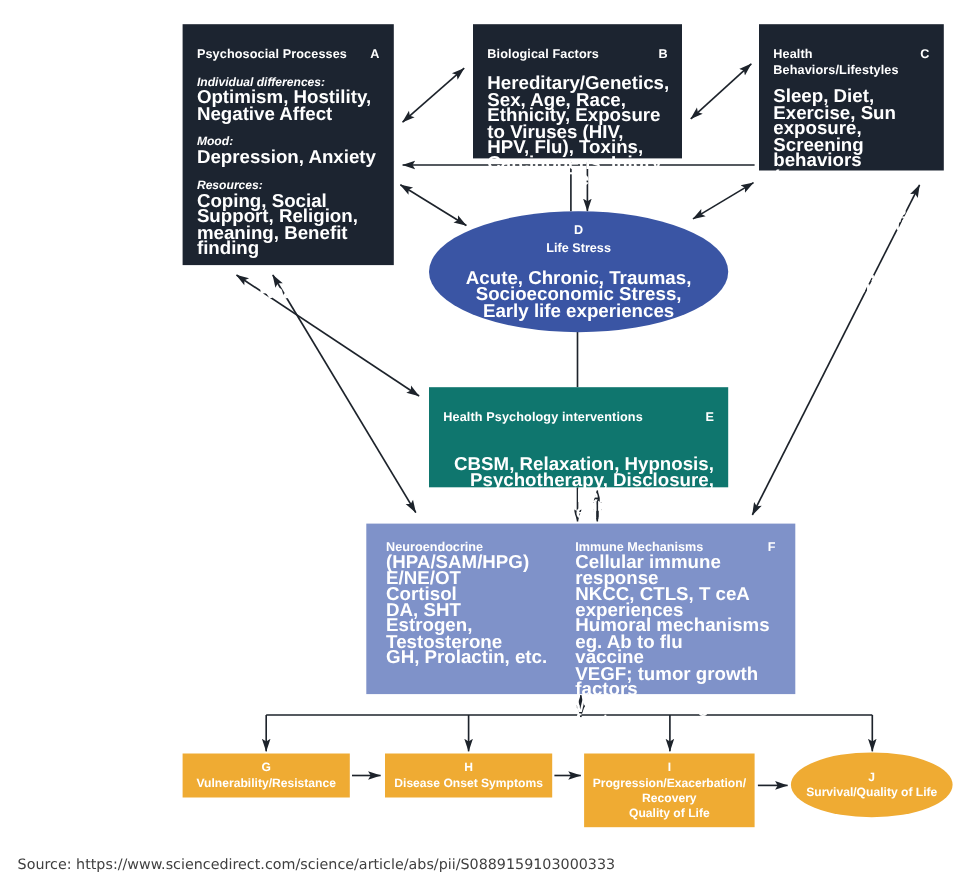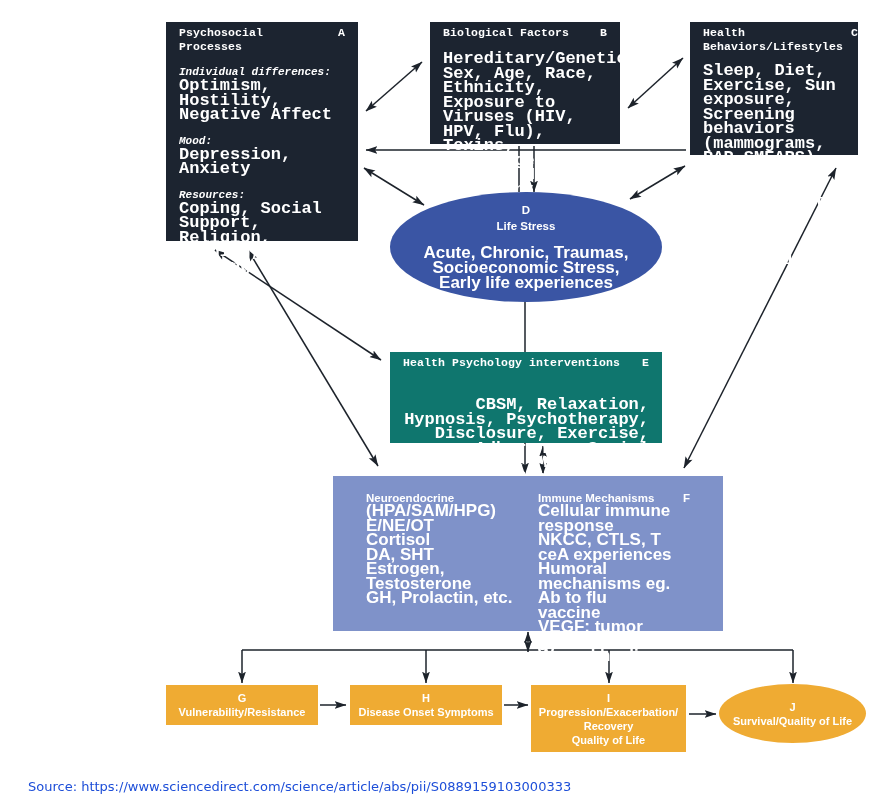--- a/index.html
+++ b/index.html
@@ -15,21 +15,21 @@
 
   .boxdark{background:#1c2430;}
   .boxcyan{background:#0f766e;}
   .boxperi{background:#7f92c9;}
   .boxorange{background:#efab33;}
 
   .ellipse{border-radius:50%;}
   .ellblue{background:#3a55a4;}
   .ellorange{background:#efab33;}
 
-  .pad{padding:4px 13px 10px 13px;font-family:Liberation Mono, monospace;}
+  .pad{padding:21px 13px 10px 13px;}
 
   .hdr{font-size:11.5px;font-weight:bold;line-height:14px;
        display:flex;justify-content:space-between;align-items:flex-start;}
   .hdr .ttl{letter-spacing:.1px;}
   .hdr .lab{font-weight:bold;font-size:11.5px;padding-left:8px;}
 
   .grp{margin-top:11px;}
   .ital{font-style:italic;font-weight:bold;font-size:11px;line-height:14px;}
   .body{font-weight:bold;font-size:17px;line-height:14.5px;}
 
@@ -65,21 +65,21 @@
   
   .brow{text-align:center;display:flex;align-items:center;justify-content:center;}
   .brow .inner{font-size:11px;font-weight:bold;line-height:14px;}
   .brow .lab{font-size:11px;font-weight:bold;display:block;}
 
   #nodeG{left:166px;top:685px;width:152px;height:40px;}
   #nodeH{left:350px;top:685px;width:152px;height:40px;}
   #nodeI{left:531px;top:685px;width:155px;height:67px;}
   #nodeJ{left:719px;top:684px;width:147px;height:59px;}
 
-  #source{position:absolute;left:28px;top:779px;font-size:13px;color:#1d4ed8;
+  #source{position:absolute;left:16px;top:779px;font-size:13px;color:#404040;
           font-family:"DejaVu Sans","Liberation Sans",sans-serif;white-space:nowrap;}
 </style>
 </head>
 <body>
 
 <div id="canvas">
 
   <svg id="wires" viewBox="0 0 891 810" width="891" height="810">
     <defs>
       <marker id="ah" markerWidth="9" markerHeight="9" refX="7.6" refY="3.1" orient="auto" markerUnits="strokeWidth">
@@ -178,21 +178,21 @@
   </div>
 
   <div class="node boxcyan pad" id="nodeE">
     <div class="hdr">
       <span class="ttl">Health Psychology interventions</span>
       <span class="lab">E</span>
     </div>
     <div class="body">CBSM, Relaxation, Hypnosis, Psychotherapy, Disclosure, Exercise, Adherence, Social Support, Meditation, Sleep Hygiene</div>
   </div>
 
-  <div class="node boxperi" id="nodeF" style="padding:16px 33px;">
+  <div class="node boxperi" id="nodeF" style="padding:16px 18px;">
     <div class="fcols">
       <div class="col1">
         <div class="colhdr">Neuroendocrine</div>
         <div class="body">
           <div>(HPA/SAM/HPG)</div>
           <div>E/NE/OT</div>
           <div>Cortisol</div>
           <div>DA, SHT</div>
           <div>Estrogen, Testosterone</div>
           <div>GH, Prolactin, etc.</div>

